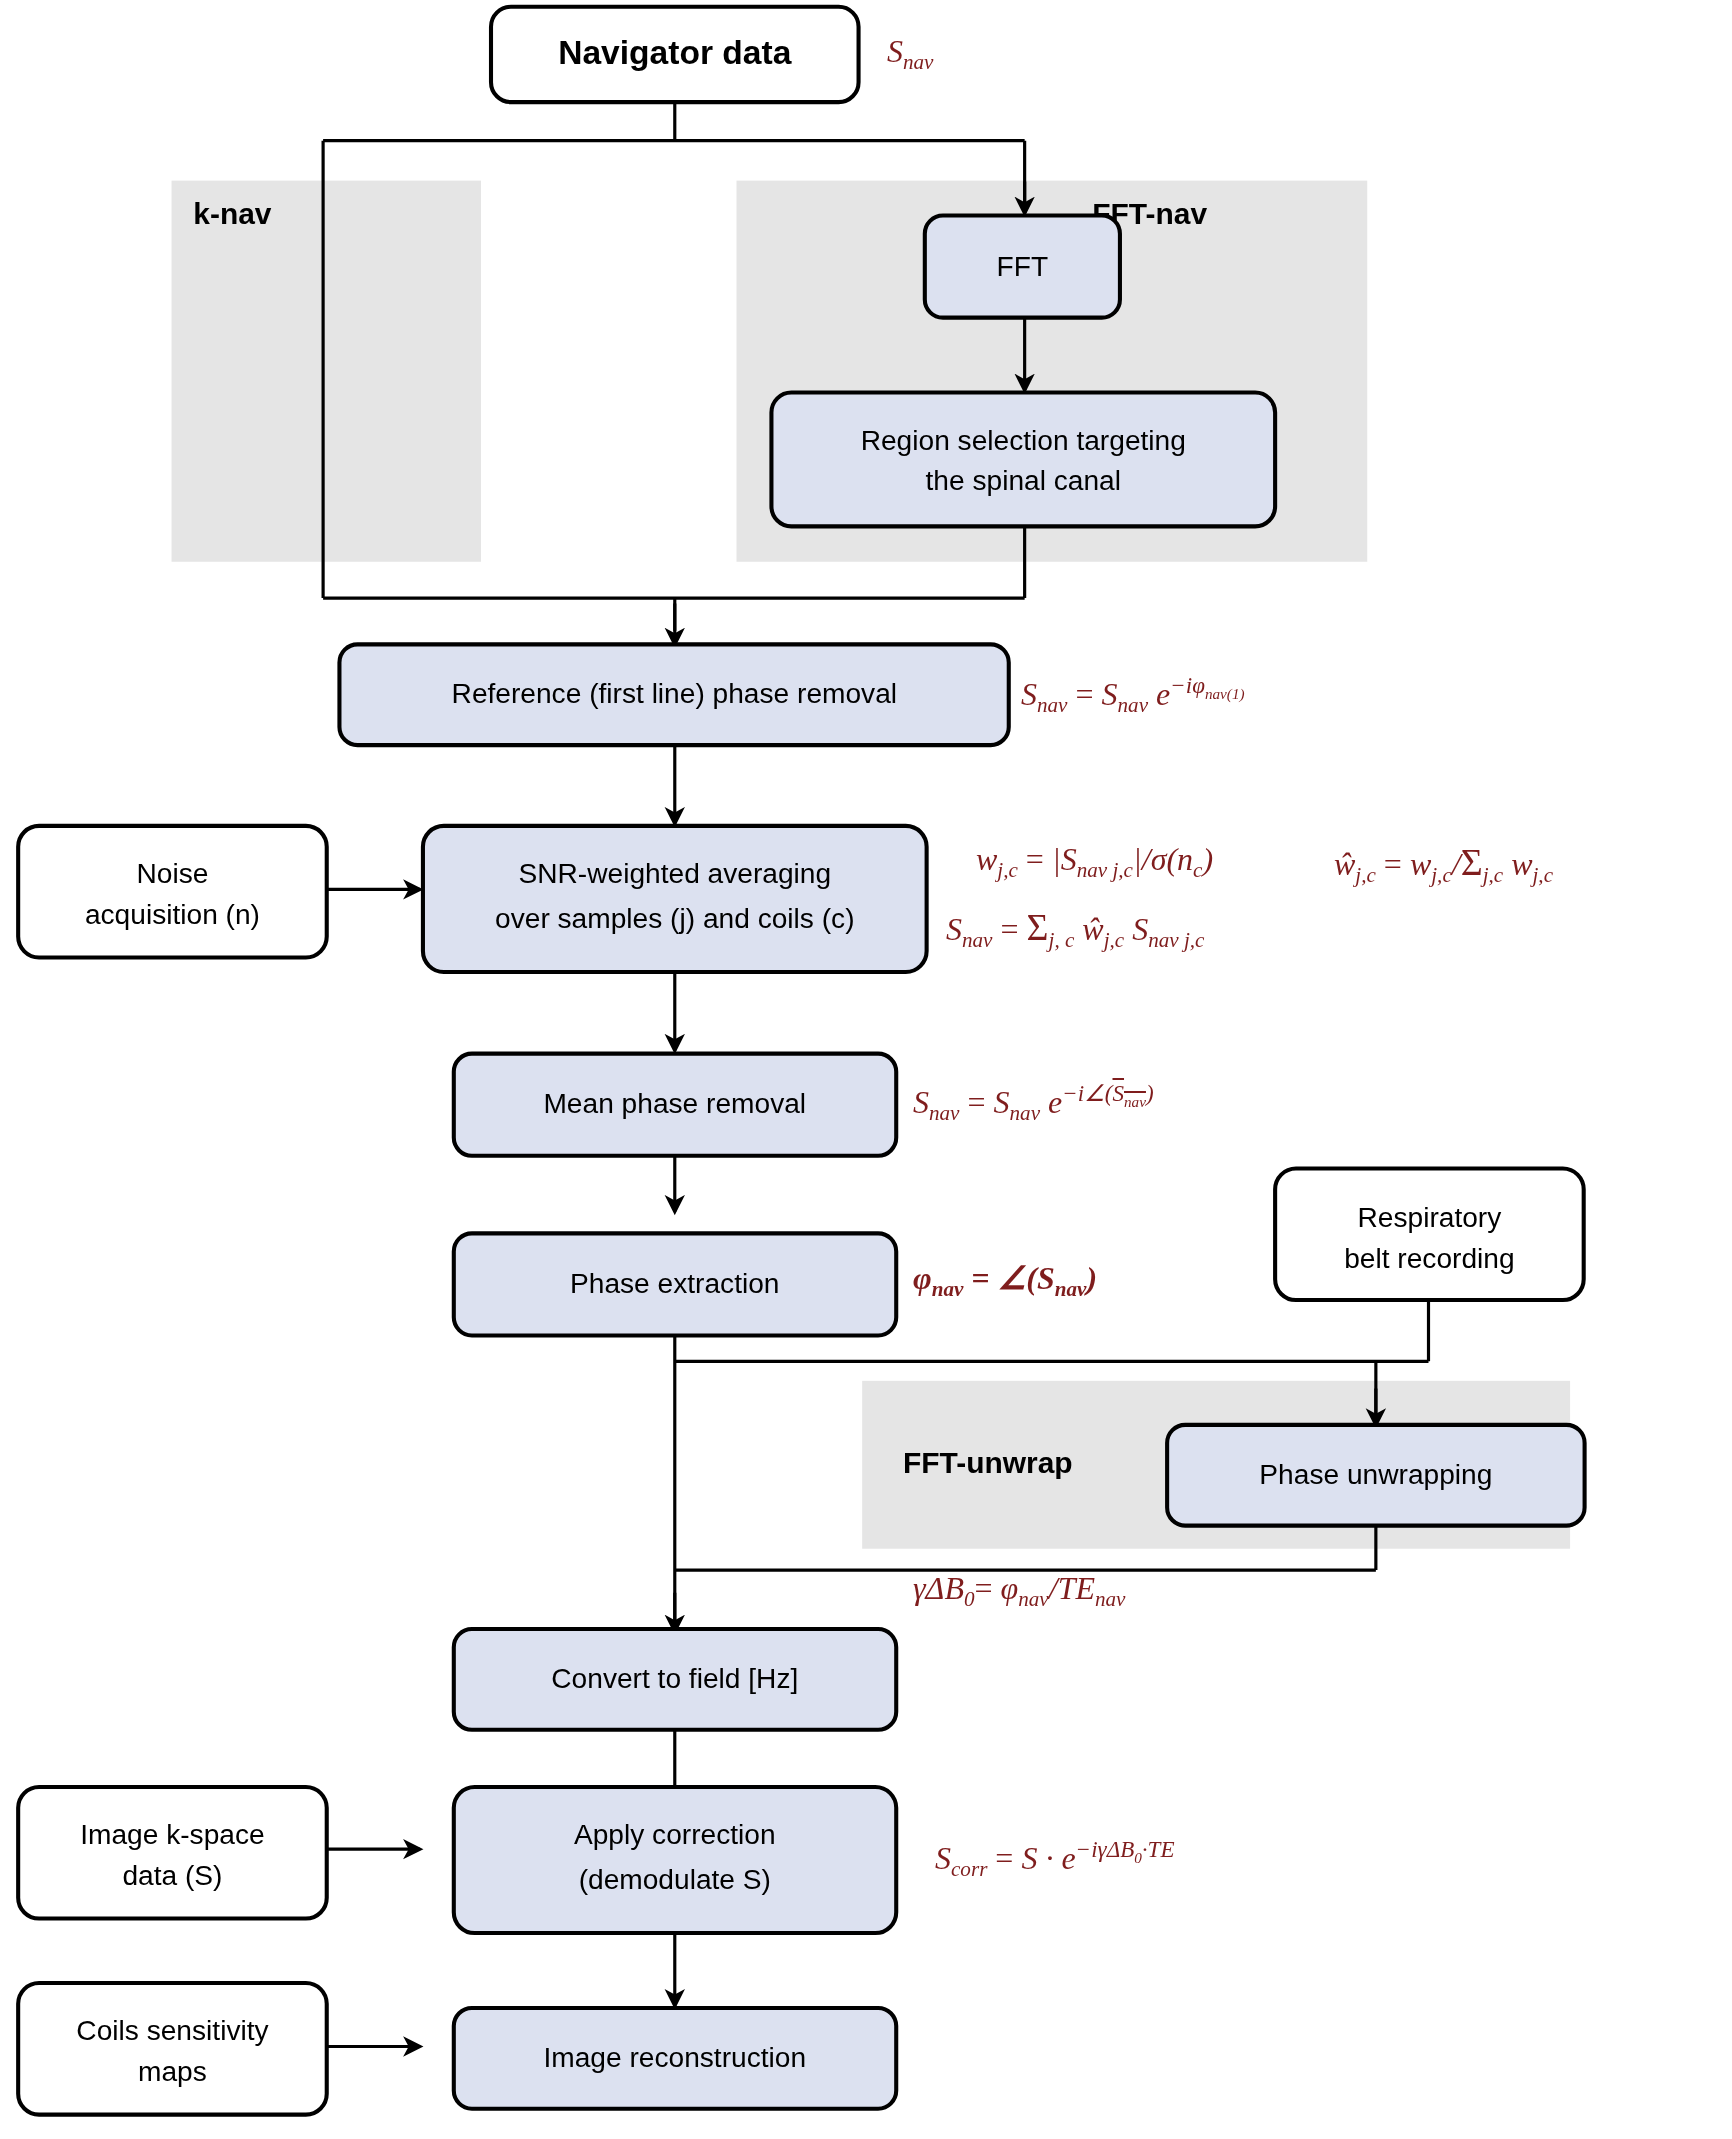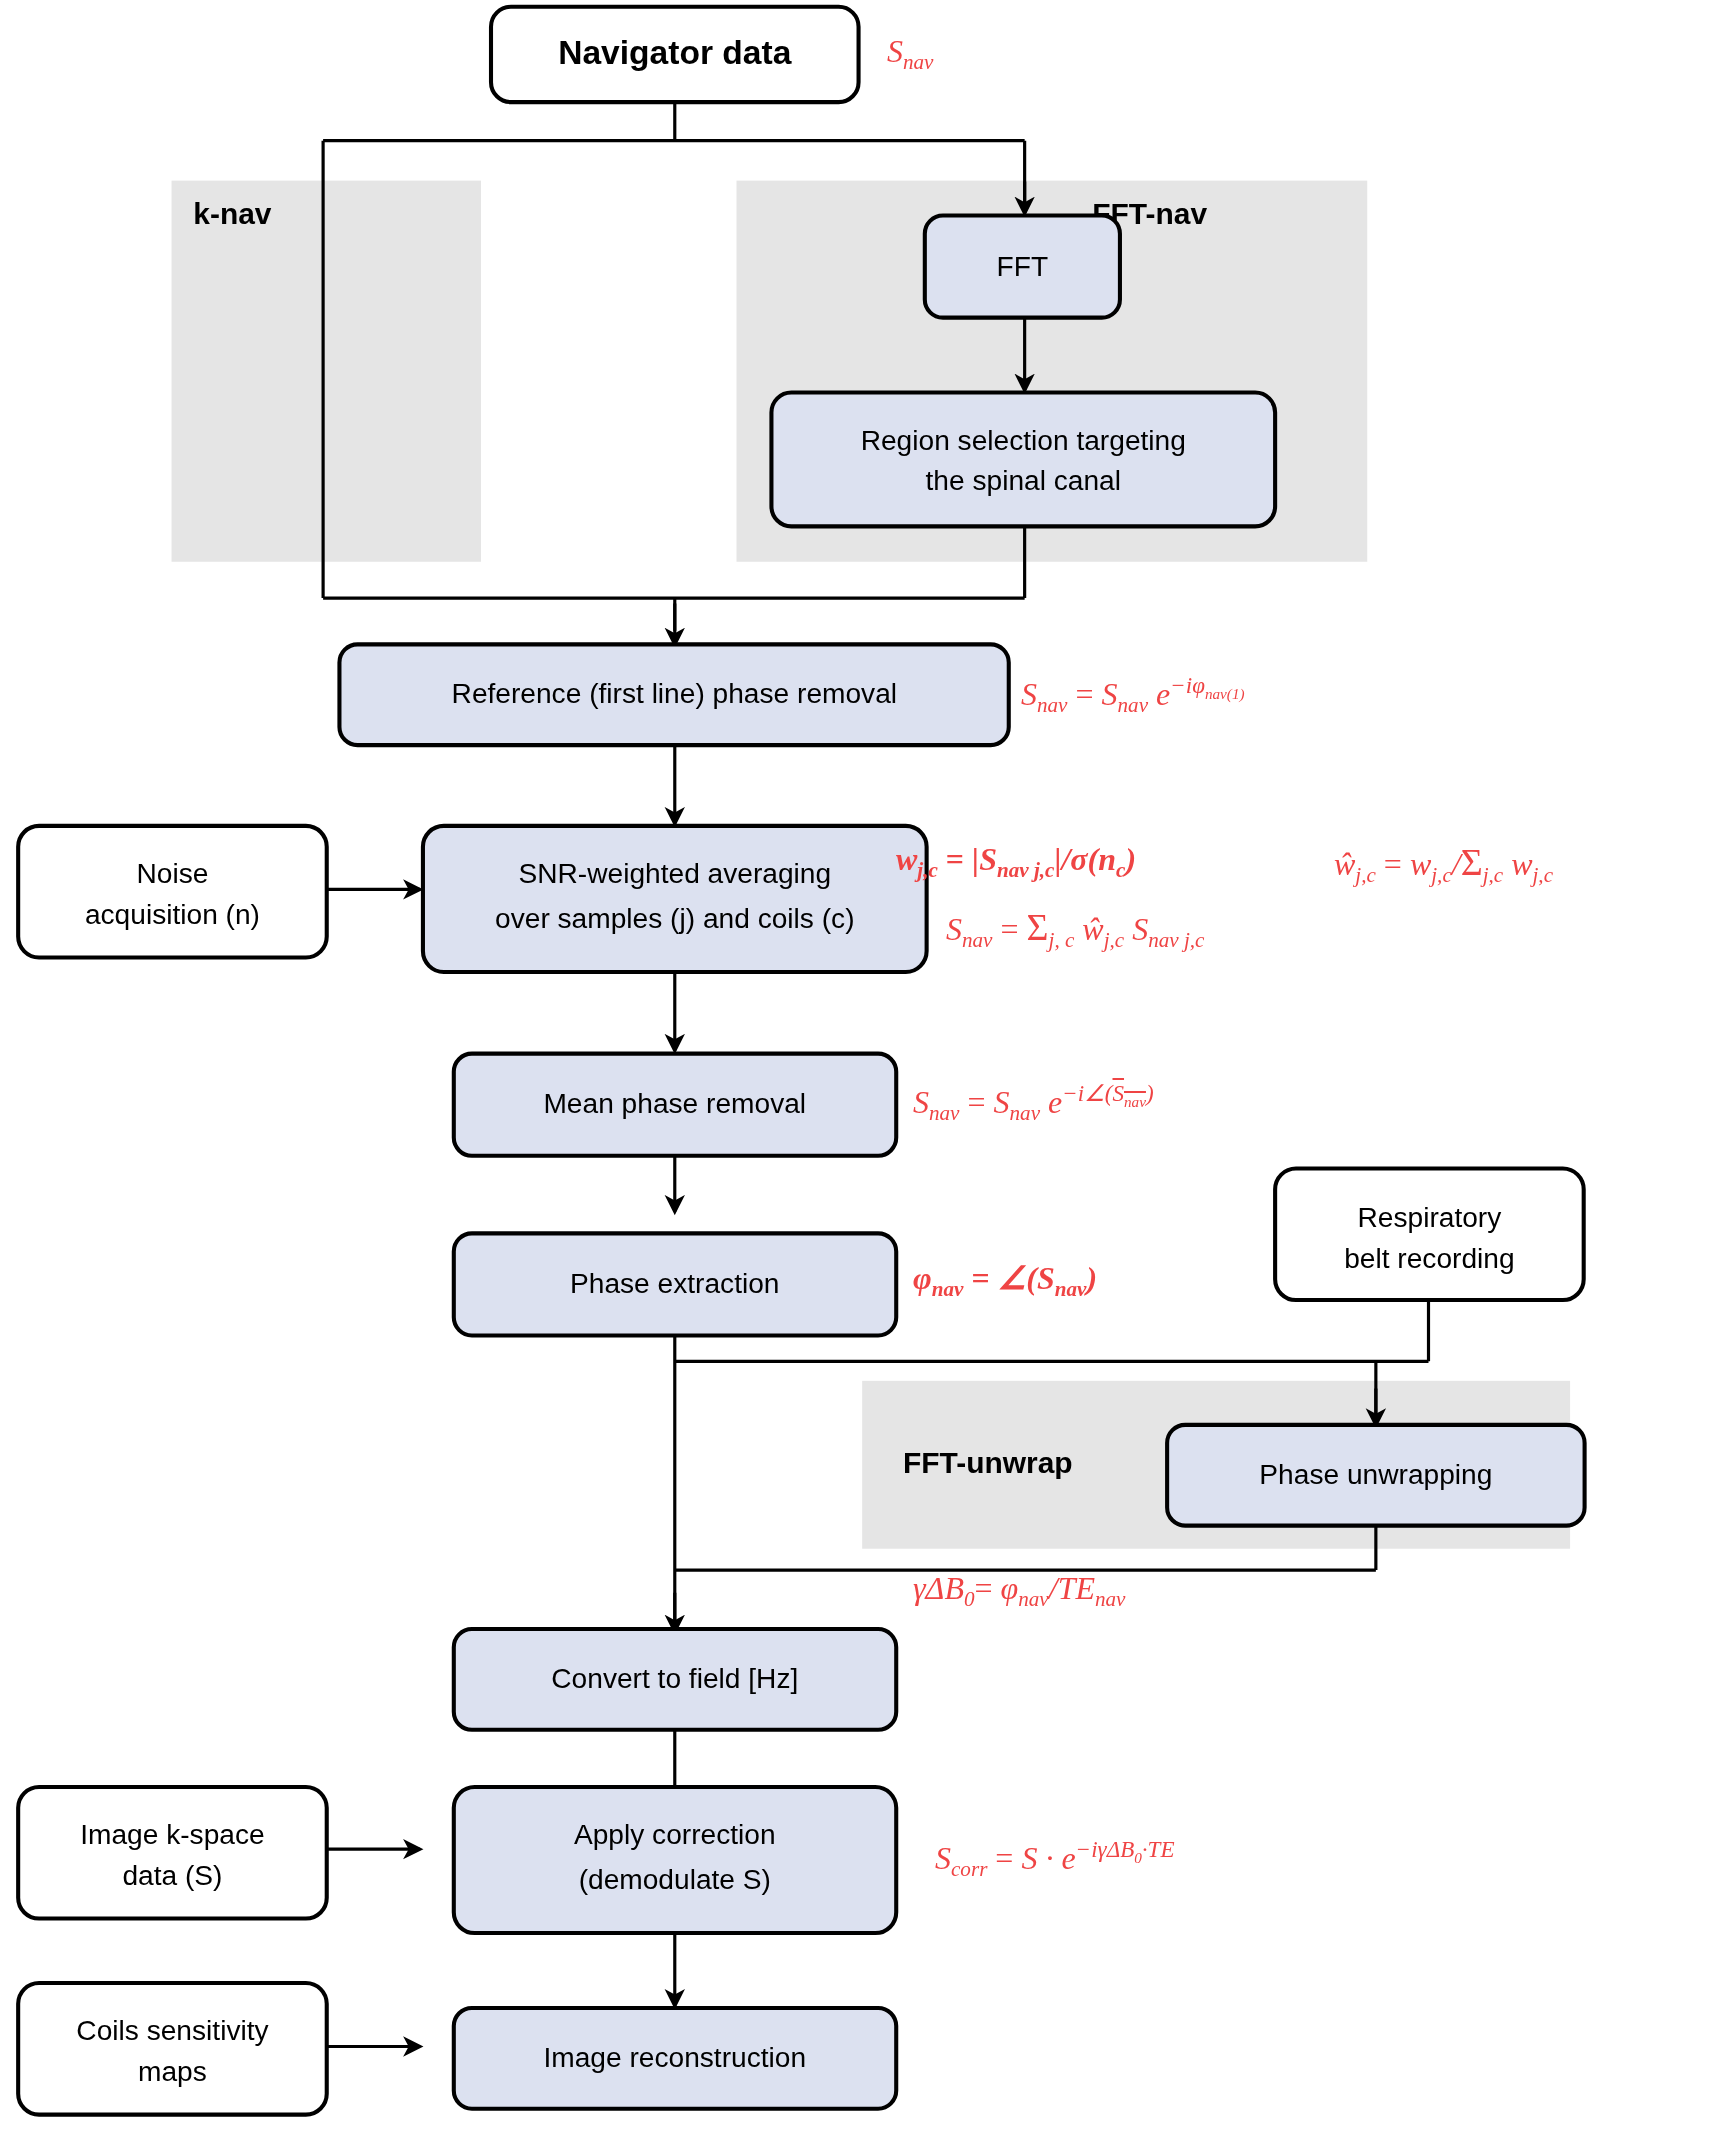--- a/index.html
+++ b/index.html
@@ -10,21 +10,21 @@
   .node-rect{fill:#dce1f0;stroke:#000;stroke-width:9;}
   .node-rect.io{fill:#ffffff;}
   .conn{fill:none;stroke:#000;stroke-width:7;}
   .nodetxt{font-family:"Liberation Sans",sans-serif;font-size:62px;fill:#000;
            text-anchor:middle;dominant-baseline:middle;}
   .bandtxt{font-family:"Liberation Sans",sans-serif;font-size:66px;font-weight:bold;
            fill:#000;dominant-baseline:middle;}
   .titletxt{font-family:"Liberation Sans",sans-serif;font-size:74px;font-weight:bold;
             fill:#000;text-anchor:middle;dominant-baseline:middle;}
   .eq{position:absolute;font-family:"Liberation Serif",serif;font-style:italic;
-      font-size:32px;color:#ef4444;white-space:nowrap;line-height:1.05;}
+      font-size:32px;color:#7f1d1d;white-space:nowrap;line-height:1.05;}
   .eq sub{font-size:.66em;font-style:italic;}
   .eq sup{font-size:.72em;font-style:italic;margin-top:33px;}
   .eq .up{font-style:normal;}
   .eq .big{font-size:1.18em;font-style:normal;}
   .ovl{text-decoration:overline;}
 </style>
 </head>
 <body>
 
 <div id="stage">
@@ -160,21 +160,21 @@
 </svg>
 
 <div class="eq" style="left:887px;top:35px;" title="S_nav">
   <i>S</i><sub>nav</sub>
 </div>
 
 <div class="eq" style="left:1021px;top:673px;">
   <i>S</i><sub>nav</sub> <span class="up">=</span> <i>S</i><sub>nav</sub>&nbsp;<i>e</i><sup>−<i>i</i>φ<sub>nav(1)</sub></sup>
 </div>
 
-<div class="eq" style="left:896px;top:843px;font-weight:bold;">
+<div class="eq" style="left:976px;top:843px;">
   <i>w</i><sub>j,c</sub> <span class="up">=</span> |<i>S</i><sub>nav&nbsp;j,c</sub>|/σ(<i>n</i><sub>c</sub>)
 </div>
 
 <div class="eq" style="left:1334px;top:843px;">
   <span style="position:relative;"><i>ŵ</i></span><sub>j,c</sub> <span class="up">=</span> <i>w</i><sub>j,c</sub>/<span class="big">Σ</span><sub>j,c</sub> <i>w</i><sub>j,c</sub>
 </div>
 
 <div class="eq" style="left:946px;top:908px;text-align:center;">
   <i>S</i><sub>nav</sub> <span class="up">=</span> <span class="big">Σ</span><sub>j,&nbsp;c</sub> <i>ŵ</i><sub>j,c</sub> <i>S</i><sub>nav&nbsp;j,c</sub>
 </div>

